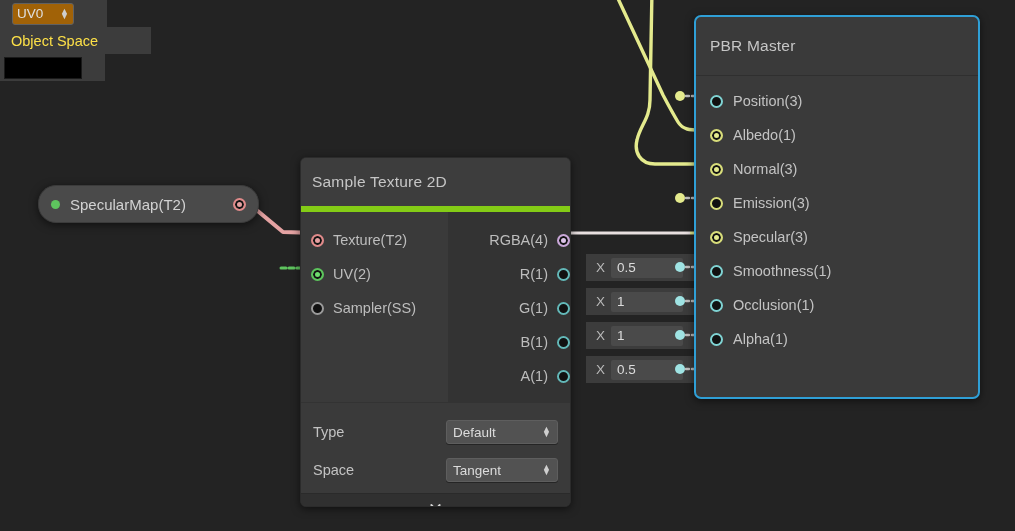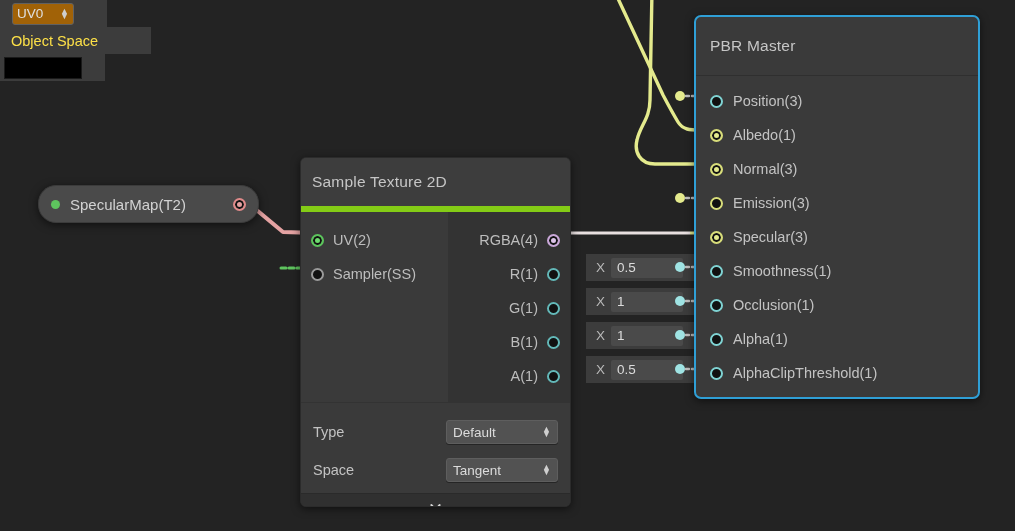--- a/index.html
+++ b/index.html
@@ -25,21 +25,21 @@
   
   #sampleTex{left:300px;top:157px;width:269px;height:348px;
              background:#3a3a3a;border:1px solid #2b2b2b;}
   #sampleTex .hdr{height:48px;background:#3d3d3d;display:flex;align-items:center;
                   padding-left:11px;border-bottom:6px solid #84cc16;}
   #sampleTex .ports{display:flex;height:190px;}
   #sampleTex .in-col{width:147px;background:#3a3a3a;padding-top:11px;}
   #sampleTex .out-col{flex:1;background:#333333;padding-top:11px;}
   .prow{display:flex;align-items:center;height:34px;font-size:14.5px;color:#bdbdbd;}
   .prow.in{padding-left:10px;gap:9px;}
-  .prow.out{justify-content:flex-end;padding-right:10px;gap:9px;}
+  .prow.out{justify-content:flex-end;gap:9px;}
   .slot{width:13px;height:13px;border-radius:50%;border:2px solid #888;
         box-sizing:border-box;background:#111;flex:0 0 auto;}
   .slot.filled{background:#d8d8d8;box-shadow:inset 0 0 0 2px #111;}
   .slot.tex{border-color:#e08a8a;}
   .slot.tex.filled{background:#e5a0a0;}
   .slot.uv{border-color:#5cc45c;}
   .slot.uv.filled{background:#6ddc6d;}
   .slot.ss{border-color:#9a9a9a;}
   .slot.rgba{border-color:#c9a7d8;}
   .slot.rgba.filled{background:#dcc3e8;}
@@ -133,20 +133,24 @@
       </span>
     </div>
   </div>
 
   <div class="node" id="sampleTex">
     <div class="hdr">
       <span class="node-title">Sample Texture 2D</span>
     </div>
     <div class="ports">
       <div class="in-col">
+        <div class="prow in">
+          <span class="slot tex filled"></span>
+          <span>Texture(T2)</span>
+        </div>
         <div class="prow in">
           <span class="slot uv filled"></span>
           <span>UV(2)</span>
         </div>
         <div class="prow in">
           <span class="slot ss"></span>
           <span>Sampler(SS)</span>
         </div>
       </div>
       <div class="out-col">
@@ -273,20 +277,16 @@
         <span>Smoothness(1)</span>
       </div>
       <div class="pbrrow">
         <span class="slot blue"></span>
         <span>Occlusion(1)</span>
       </div>
       <div class="pbrrow">
         <span class="slot blue"></span>
         <span>Alpha(1)</span>
       </div>
-      <div class="pbrrow">
-        <span class="slot blue"></span>
-        <span>AlphaClipThreshold(1)</span>
-      </div>
     </div>
   </div>
 
 </div>
 
 </body></html>

